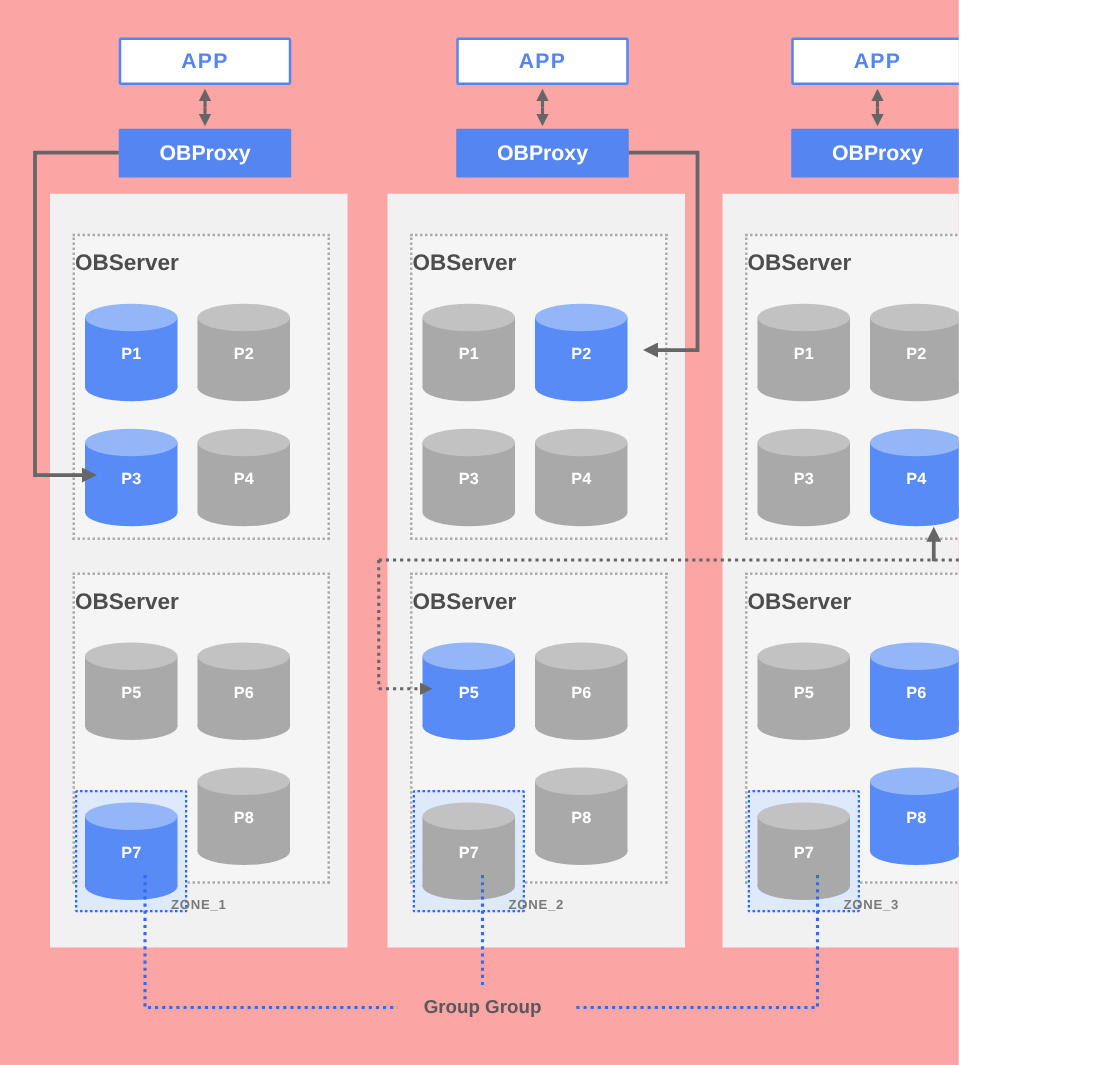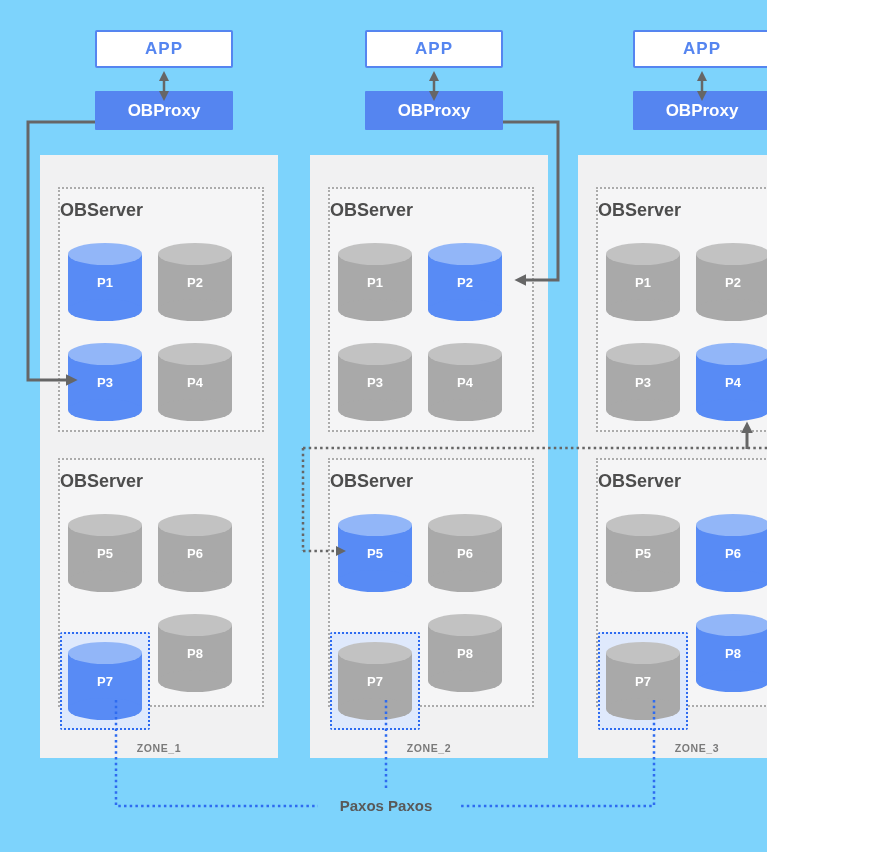--- a/index.html
+++ b/index.html
@@ -1,33 +1,33 @@
 <!DOCTYPE html>
 <html style="--accent: #5585F0; --leader_body: #588BF5; --leader_top: #92B6F8; --follower_body: #A9A9A9; --follower_top: #C2C2C2; --zone_bg: #F1F1F2; --paxos_blue: #2E6BF0; --paxos_frame_bg: #DFE9FC; --connector_dark: #666666;"><head>
 <meta charset="utf-8">
 <style>
   html,body { margin:0; padding:0; background:#ffffff; }
   body { font-family:"Liberation Sans","DejaVu Sans",sans-serif; }
-  #canvas { position:relative; width:767px; height:852px; background:#7dd3fc; overflow:hidden; }
+  #canvas { position:relative; width:767px; height:852px; background:#fca5a5; overflow:hidden; }
 
   
   .zone-col { position:absolute; top:0; width:238px; height:852px; }
   .zone-col.z1 { left:40px; }
   .zone-col.z2 { left:310px; }
   .zone-col.z3 { left:578px; }
 
   .app-box {
     position:absolute; left:55px; top:30px; width:138px; height:38px;
     box-sizing:border-box; border:2px solid var(--accent,#5585F0); border-radius:2px;
     background:#fff; color:var(--accent,#5585F0);
     font-weight:bold; font-size:17px; letter-spacing:1px;
     display:flex; align-items:center; justify-content:center;
   }
   .proxy-box {
-    position:absolute; left:55px; top:91px; width:138px; height:39px;
+    position:absolute; left:55px; top:103px; width:138px; height:39px;
     background:var(--accent,#5585F0); color:#fff; border-radius:1px;
     font-weight:bold; font-size:17px;
     display:flex; align-items:center; justify-content:center;text-align:center;
   }
   .zone-container {
     position:absolute; left:0; top:155px; width:238px; height:603px;
     background:var(--zone_bg,#F1F1F2);
   }
   .server-box {
     position:absolute; left:18px; width:206px; height:245px;
@@ -49,21 +49,21 @@
   .cylinder .bd { position:absolute; left:0; top:0; width:74px; height:56px; }
   .cylinder::before { content:""; position:absolute; left:0; top:-11px; width:74px; height:22px; border-radius:50%; z-index:1; }
   .cylinder::after  { content:""; position:absolute; left:0; bottom:-11px; width:74px; height:22px; border-radius:50%; }
   .cylinder.leader .bd, .cylinder.leader::after { background:var(--leader_body,#588BF5); }
   .cylinder.leader::before { background:var(--leader_top,#92B6F8); }
   .cylinder.follower .bd, .cylinder.follower::after { background:var(--follower_body,#A9A9A9); }
   .cylinder.follower::before { background:var(--follower_top,#C2C2C2); }
   .cyl-label { position:absolute; left:0; top:0; width:74px; height:56px; line-height:58px; text-align:center;
     color:#fff; font-weight:bold; font-size:13px; z-index:2; }
   .zone-label { position:absolute; left:0; top:563px; width:100%; text-align:center;
-    font-weight:bold; font-size:10.5px; letter-spacing:0.6px; color:#7A7A7A;margin-top:24px; }
+    font-weight:bold; font-size:10.5px; letter-spacing:0.6px; color:#7A7A7A; }
 
   .paxos-label { position:absolute; left:316px; top:797px; width:140px; text-align:center;
     font-weight:bold; font-size:15px; color:#595959; }
 
   #overlay { position:absolute; left:0; top:0; width:878px; height:852px; pointer-events:none; }
 </style>
 </head>
 <body>
 
 <div id="canvas">
@@ -277,21 +277,21 @@
                 <div class="bd"></div>
                 <span class="cyl-label">P8</span>
               </div>
           </div>
         </div>
       </div>
       <div class="zone-label">ZONE_3</div>
     </div>
   </div>
 
-  <div class="paxos-label">Paxos Paxos</div>
+  <div class="paxos-label">Group Group</div>
 
   <svg id="overlay" width="878" height="852" viewBox="0 0 878 852" xmlns="http://www.w3.org/2000/svg">
     <defs>
       <marker id="ah" viewBox="0 0 10 10" refX="2" refY="5" markerWidth="4" markerHeight="4" orient="auto">
         <path d="M0,0 L10,5 L0,10 z" fill="#666666"></path>
       </marker>
     </defs>
 
     <g stroke="#666666" stroke-width="2.5" fill="none">
       <line x1="164" y1="86" x2="164" y2="79" marker-end="url(#ah)"></line>

